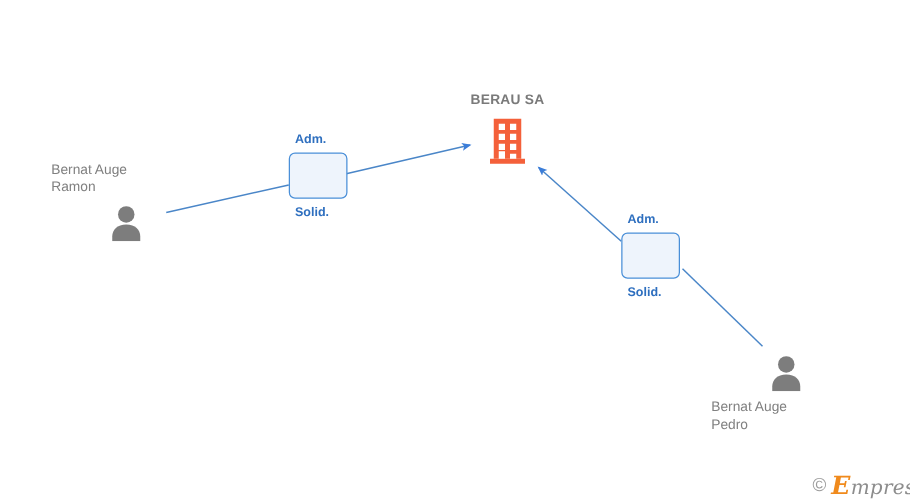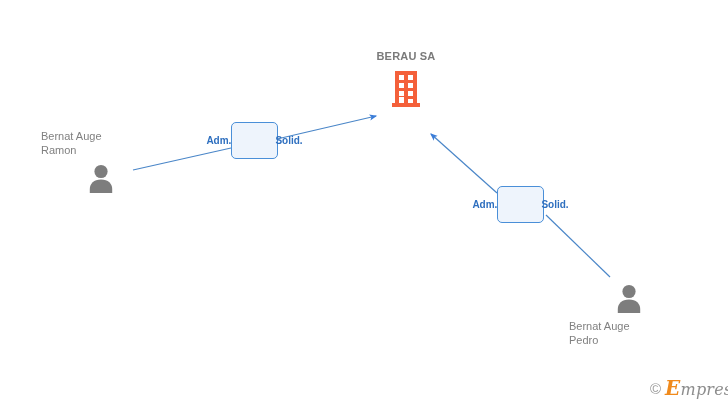--- a/index.html
+++ b/index.html
@@ -67,21 +67,21 @@
     position: absolute;
     box-sizing: border-box;
     background: #eef4fc;
     border: 1px solid #4a8fd8;
     border-radius: 5px;
     color: #2e6fbf;
     font-size: 10px;
     line-height: 15px;
     font-weight: bold;
     display: flex;
-    flex-direction: row;
+    flex-direction: column;
     align-items: center;
     justify-content: center;
     padding: 2px 4px;
     white-space: nowrap;
     gap: 44px;
   }
   .relation-label span { display: block; width: 100%; text-align: left; }
 
   
   #watermark {
@@ -122,21 +122,21 @@
       </marker>
     </defs>
 
     <line x1="133" y1="170" x2="231" y2="148" stroke="#4a86c8" stroke-width="1.2"></line>
     <line x1="277" y1="139" x2="376" y2="116" stroke="#4a86c8" stroke-width="1.2" marker-end="url(#arrowhead)"></line>
 
     <line x1="610" y1="277" x2="546" y2="215" stroke="#4a86c8" stroke-width="1.2"></line>
     <line x1="497" y1="193" x2="431" y2="134" stroke="#4a86c8" stroke-width="1.2" marker-end="url(#arrowhead)"></line>
   </svg>
 
-  <div class="company-node" style="left:336px; top:50px; width:140px;">
+  <div class="company-node" style="left:336px; top:74px; width:140px;">
     <div class="company-title">BERAU SA</div>
     <div class="company-icon-wrap">
       <svg width="30" height="38" viewBox="0 0 30 38" xmlns="http://www.w3.org/2000/svg">
 
         <rect x="4" y="1" width="22" height="32" fill="#f4603a"></rect>
 
         <rect x="1" y="33" width="28" height="4" fill="#f4603a"></rect>
 
         <rect x="8" y="5" width="5" height="5" fill="#ffffff"></rect>
         <rect x="17" y="5" width="5" height="5" fill="#ffffff"></rect>

